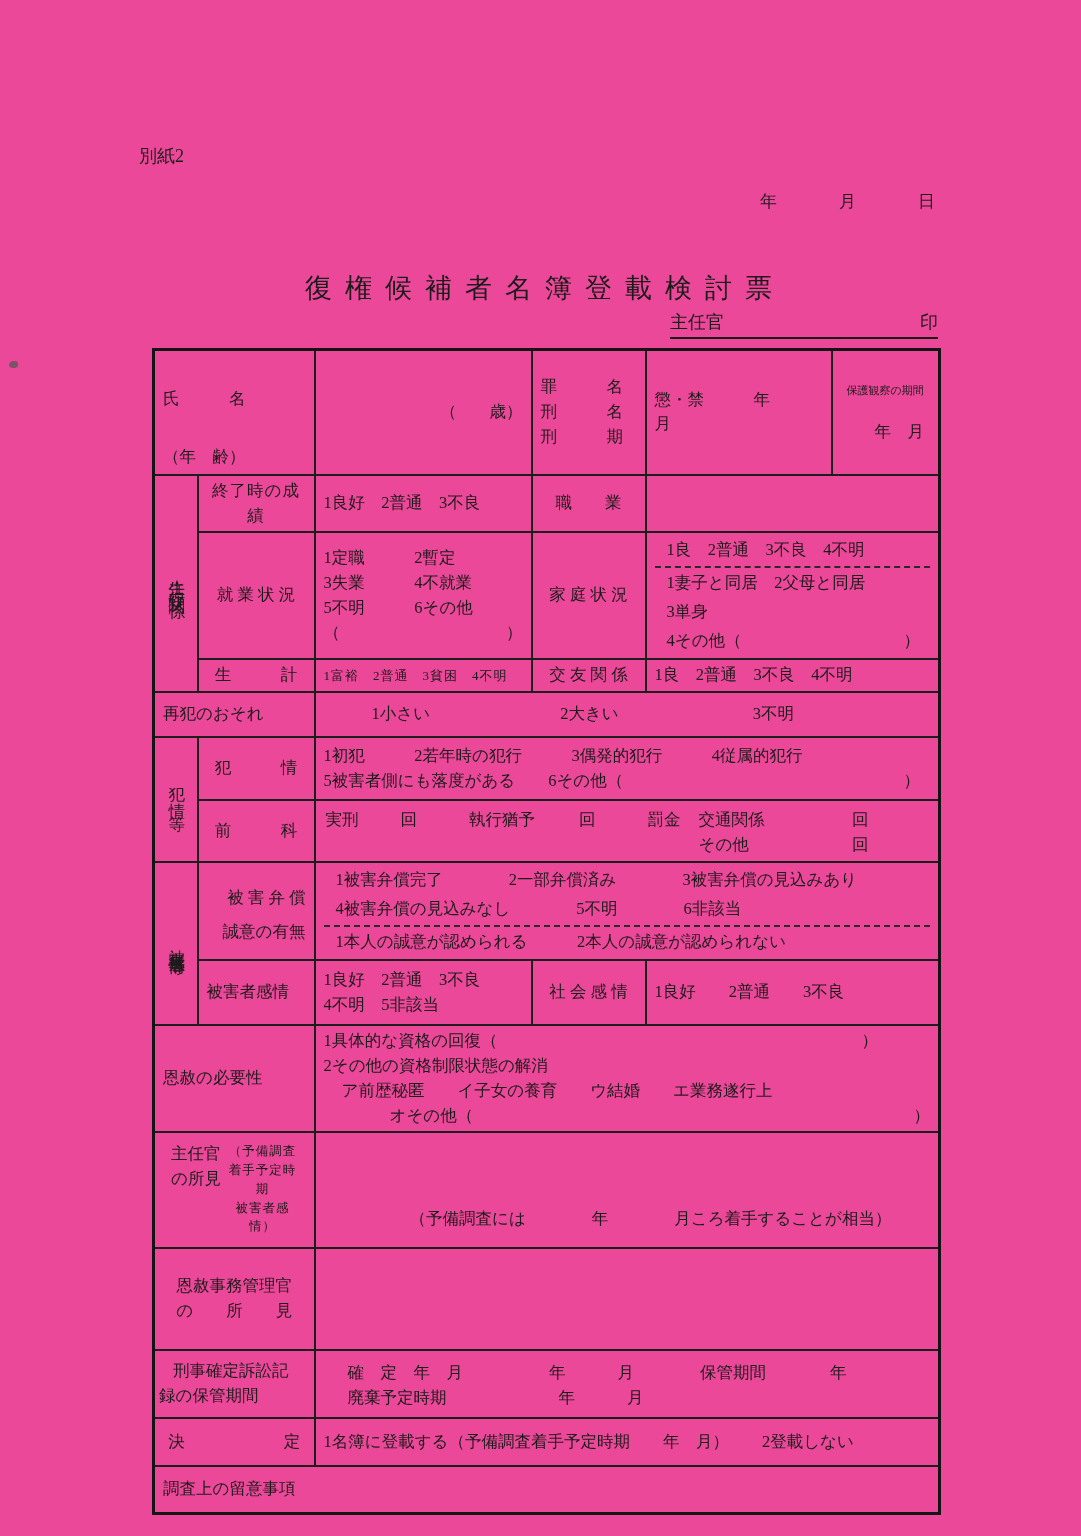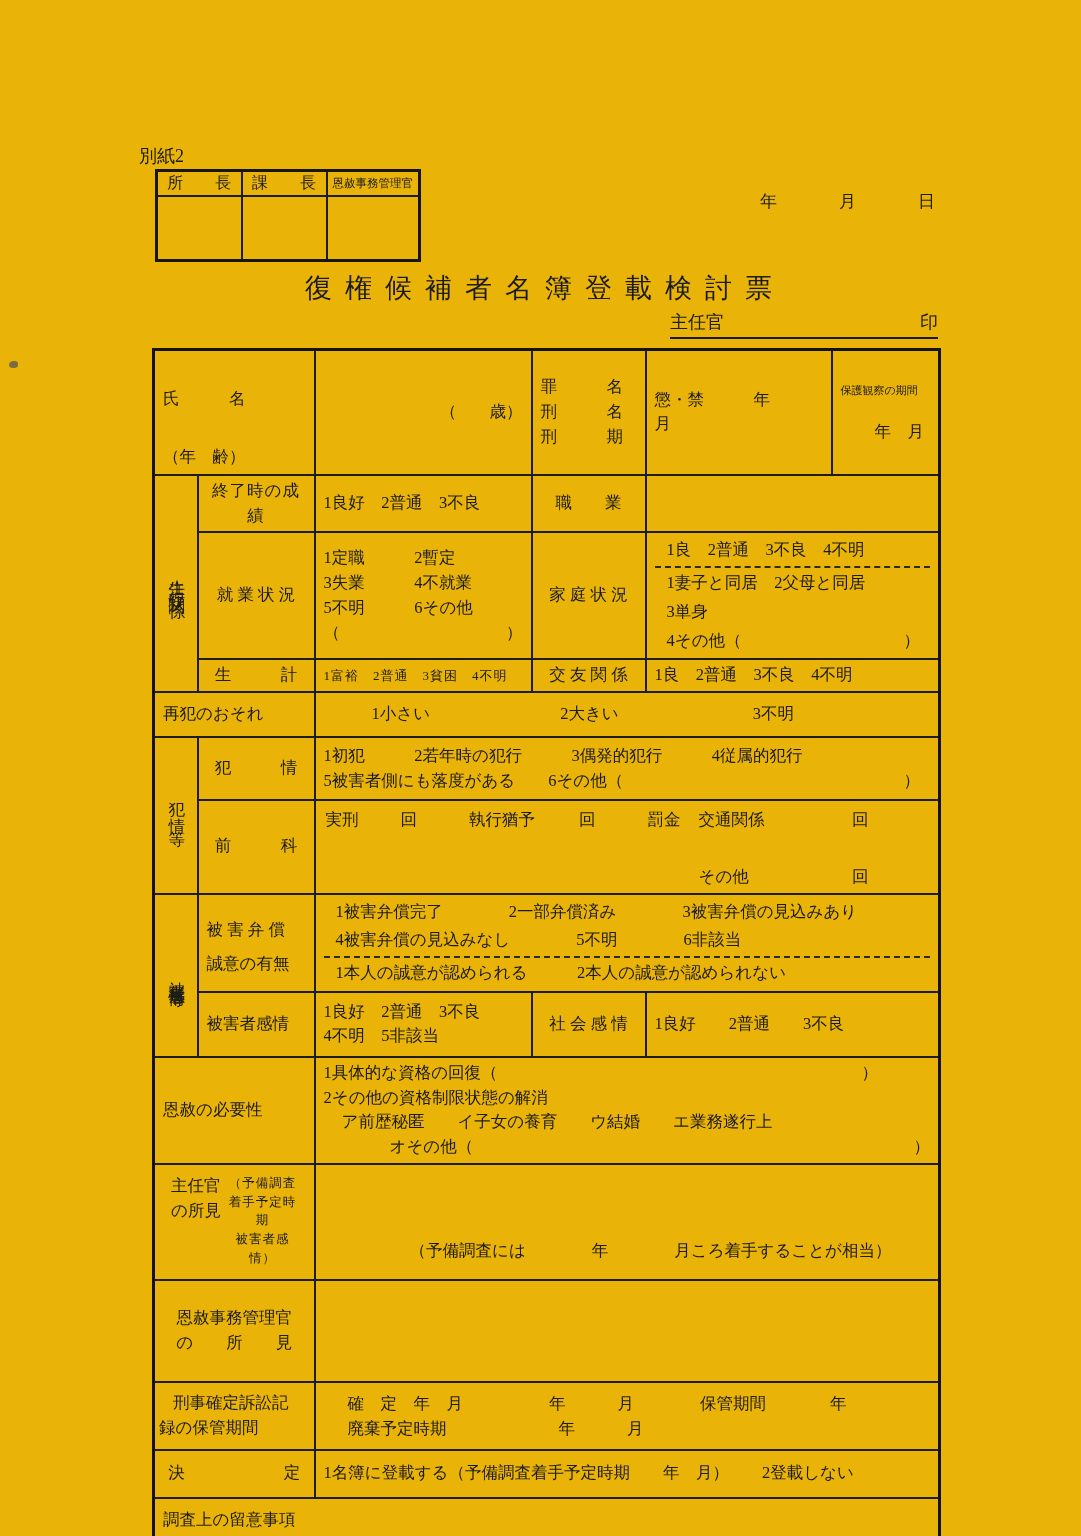--- a/index.html
+++ b/index.html
@@ -1,19 +1,19 @@
 <!DOCTYPE html>
 <html><head>
 <meta charset="utf-8">
 <style>
   * { box-sizing: border-box; }
   html,body { margin:0; padding:0; background:#e8e8e8; }
   .page {
     position:relative; width:1081px; height:1536px; margin:0 auto;
-    background:#eab308; color:#1b1b1b;
+    background:#ec4899; color:#1b1b1b;
     font-family:"Liberation Serif","DejaVu Serif",serif;
     overflow:hidden;
   }
   .artifact { position:absolute; left:9px; top:361px; width:9px; height:7px;
     border-radius:60% 40% 50% 50%; background:#555; opacity:.75; }
 
   
   .attachment { position:absolute; left:139px; top:144px; font-size:18px; }
   .approval { position:absolute; left:155px; top:169px; border-collapse:collapse;
     border:3px solid #161616; table-layout:fixed; }
@@ -46,78 +46,59 @@
   td.center { text-align:center; }
   td.vtop { vertical-align:top; }
   td.vbot { vertical-align:bottom; }
   td.pad0 { padding:0; }
   .sm  { font-size:12px; letter-spacing:1px; }
   .xs  { font-size:11px; }
   .name-cell div { line-height:1.6;margin-top:32px; }
   .name-cell { padding-left:22px; }
   .age-val { text-align:right; padding-right:10px; }
   .crime-cell { padding-left:12px; padding-right:14px; line-height:1.55; }
-  .prob-top { padding-top:2px; }
+  .prob-top { text-align:center; padding-top:2px; }
   .prob-bot { text-align:right; padding-right:6px; padding-top:22px; }
   .sentence-pad { padding-left:4px; }
   .paren-line { display:flex; justify-content:space-between; }
   .opt-block { padding:4px 2px 4px 6px; }
   .dashed-split { border-top:2px dashed #2a2a2a; height:0; margin:1px 0; }
   .inner-pad { padding:2px 10px 2px 12px; }
   .recid span { display:inline-block; }
   .recid .g1 { margin-left:48px; } .recid .g2 { margin-left:126px; } .recid .g3 { margin-left:130px; }
   .record-flex { display:flex; align-items:flex-start; padding-top:4px; }
   .record-flex > span { white-space:nowrap; }
   .rf-a{margin-left:2px} .rf-b{margin-left:42px} .rf-c{margin-left:52px}
   .rf-d{margin-left:44px} .rf-e{margin-left:52px}
-  .record-sub { display:inline-flex; flex-direction:column; margin-left:18px; width:170px;gap:32px; }
+  .record-sub { display:inline-flex; flex-direction:column; margin-left:18px; width:170px; }
   .record-sub .row { display:flex; justify-content:space-between; }
   .chief-label { display:flex; flex-direction:row; height:100%; padding:6px 4px 8px 8px; }
   .chief-sub { margin-top:auto; text-align:center; font-size:12.5px; line-height:1.5; letter-spacing:1px; }
   .chief-content { display:flex; flex-direction:column; height:100%; }
   .chief-content .line { margin-top:auto; padding:0 0 12px 86px; }
   .necessity-pad { padding:6px 24px 6px 14px; line-height:1.58; }
   .ind1 { padding-left:18px; }
   .ind2 { padding-left:66px; }
   .ret-line { display:flex; white-space:nowrap; padding-left:24px; }
   .ret-line span { display:inline-block; }
   .rl-g1{margin-left:86px} .rl-g2{margin-left:52px} .rl-g3{margin-left:66px} .rl-g4{margin-left:64px}
   .rl2-g1{margin-left:112px} .rl2-g2{margin-left:52px}
   .notes-cell { vertical-align:top; padding:6px 10px; }
-  .comp-label { padding:6px 4px 6px 8px; line-height:1.0; }
+  .comp-label { padding:6px 4px 6px 8px; line-height:1.0;text-align:right; }
   .comp-label div { margin-top:9px; }
   .sent-opts { padding-left:10px; line-height:1.6; }
 </style>
 </head>
 <body>
 
 <div class="page">
   <div class="artifact"></div>
 
   <div class="attachment">別紙2</div>
 
-  <table class="approval">
-    <colgroup>
-        <col style="width:85px">
-        <col style="width:85px">
-        <col style="width:93px">
-      </colgroup>
-    <tbody>
-        <tr>
-      <td class="hd">所　　長</td>
-      <td class="hd">課　　長</td>
-      <td class="hd hd-sm">恩赦事務管理官</td>
-    </tr>
-    <tr>
-      <td class="bd"></td>
-      <td class="bd"></td>
-      <td class="bd"></td>
-    </tr>
-  </tbody>
-    </table>
 
   <div class="dateline">
     <span>年</span>
     <span>月</span>
     <span>日</span>
   </div>
 
   <div class="title">復権候補者名簿登載検討票</div>
 
   <div class="examiner-line">

